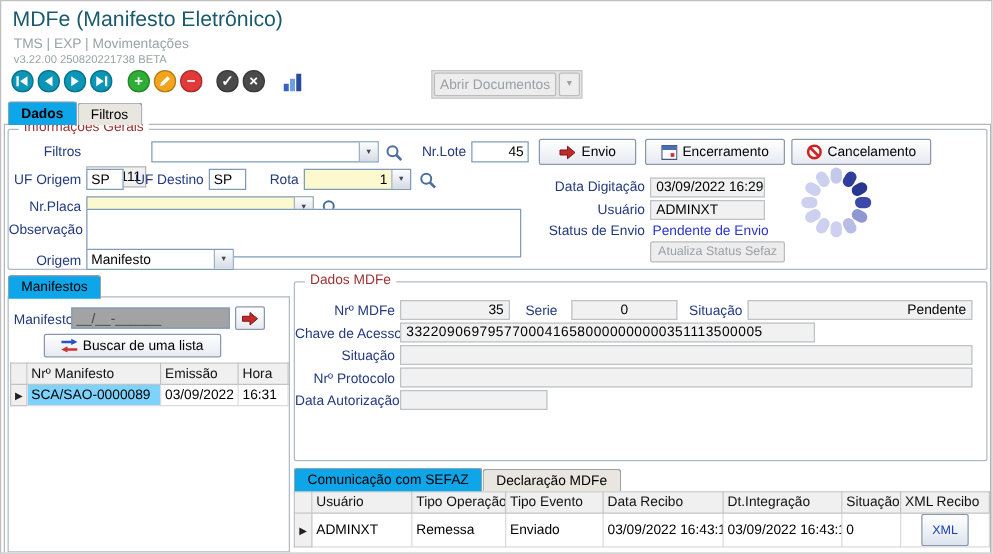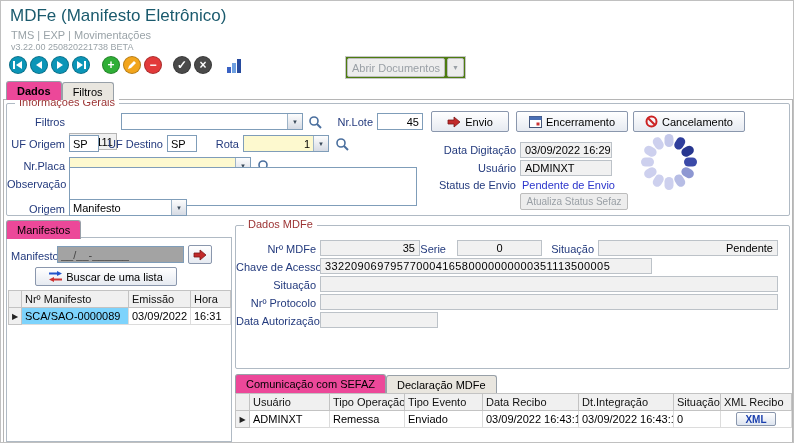--- a/index.html
+++ b/index.html
@@ -18,31 +18,31 @@
   .circ { position:absolute; top:55px; width:18px; height:18px; border-radius:50%;
           display:flex; align-items:center; justify-content:center; color:#fff;
           font-weight:bold; font-size:12px; line-height:1; border:1px solid rgba(0,0,0,.25); }
   .c-teal { background:#0b95b7; }
   .c-green { background:#2fae36; }
   .c-orange { background:#f2a51c; }
   .c-red { background:#e23a3a; }
   .c-dark { background:#4a4a4a; }
 
   .abrir-wrap { position:absolute; left:344px; top:55px; height:23px; display:flex; gap:2px;
-                align-items:center; border:1px solid #c6c6c6; background:#4d7c0f; padding:1px; }
+                align-items:center; border:1px solid #c6c6c6; background:#e5e5e5; padding:1px; }
   .btn { display:flex; align-items:center; justify-content:center; gap:4px;
          border:1px solid #8a97ad; border-radius:2px; background:linear-gradient(#ffffff,#e6eaf1);
          font-family:inherit; font-size:11px; color:#000; cursor:default; }
   .btn.dis { color:#9aa0a6; border-color:#bcbcbc; background:#ededed; }
 
   .tabbar { position:absolute; display:flex; align-items:flex-end; z-index:5; }
   .tab { display:inline-flex; align-items:center; height:18px; padding:0 10px;
          border:1px solid #98a0a8; border-bottom:none; border-radius:3px 3px 0 0;
          background:#e9e6df; font-size:11px; white-space:nowrap; }
-  .tab.on { background:#ec4899; font-weight:bold; height:19px; }
+  .tab.on { background:#0ea5e9; font-weight:bold; height:19px; }
   .tab.plain { font-weight:normal; }
 
   .page { position:absolute; left:2px; top:98px; width:790px; height:344px;
           border:1px solid #b5b5b5; background:#ffffff; }
 
   .group { position:absolute; border:1px solid #b0bac4; border-radius:2px; background:#ffffff; }
   .legend { position:absolute; top:-8px; left:8px; background:#ffffff; padding:0 4px;
             color:#9c3333; font-size:11px; white-space:nowrap; }
 
   .lbl { position:absolute; color:#233a7d; font-size:11px; white-space:nowrap; text-align:right; }
@@ -70,21 +70,21 @@
 
   table.grid { position:absolute; border-collapse:collapse; table-layout:fixed; font-size:11px; background:#fff; }
   table.grid th { background:#f0f0f0; border:1px solid #c3c3c3; font-weight:normal; text-align:left;
                   padding:0 3px; height:17px; white-space:nowrap; overflow:hidden; color:#111; }
   table.grid td { background:#fff; border:1px solid #dcdcdc; padding:0 3px; height:17px;
                   white-space:nowrap; overflow:hidden; }
   table.grid .ind { background:#f0f0f0; border:1px solid #c3c3c3; text-align:center; padding:0; font-size:8px; color:#222; }
   table.grid td.sel { background:#7dd3fc; }
 
   .xmlbtn { border:1px solid #8a97ad; border-radius:2px; background:linear-gradient(#fff,#dde4ef);
-            font-family:inherit; font-size:10px; color:#1a3fae; height:14px; padding:0 8px; cursor:default;font-weight:bold; }
+            font-family:inherit; font-size:10px; color:#1a3fae; height:26px; padding:0 8px; cursor:default; }
 
   textarea.obs { position:absolute; border:1px solid #7f9db9; background:#fff; resize:none;
                  font-family:inherit; font-size:11px; padding:2px 3px; }
   .statusblue { position:absolute; color:#2b35cc; font-size:11px; white-space:nowrap; }
 </style>
 </head>
 <body>
 
 <div class="screen">
 
@@ -295,21 +295,21 @@
         <td>16:31</td>
       </tr>
     </tbody>
       </table>
   </div>
 
   <div class="group" style="left:234px; top:224px; width:555px; height:144px">
     <div class="legend">Dados MDFe</div>
 
     <div class="lbl" style="left:0; top:17px; width:80px">Nrº MDFe</div>
-    <div class="flat right" style="left:84px; top:14px; width:100px">35</div>
+    <div class="flat right" style="left:84px; top:14px; width:88px">35</div>
     <div class="lbl" style="left:150px; top:17px; width:60px">Serie</div>
     <div class="flat center" style="left:221px; top:14px; width:85px">0</div>
     <div class="lbl" style="left:288px; top:17px; width:70px">Situação</div>
     <div class="flat right" style="left:362px; top:14px; width:180px; padding-right:4px">Pendente</div>
 
     <div class="lbl" style="left:0; top:35px; width:80px">Chave de Acesso</div>
     <div class="flat" style="left:84px; top:32px; width:332px; letter-spacing:0.4px">33220906979577000416580000000000351113500005</div>
 
     <div class="lbl" style="left:0; top:53px; width:80px">Situação</div>
     <div class="flat" style="left:84px; top:50px; width:458px"></div>

